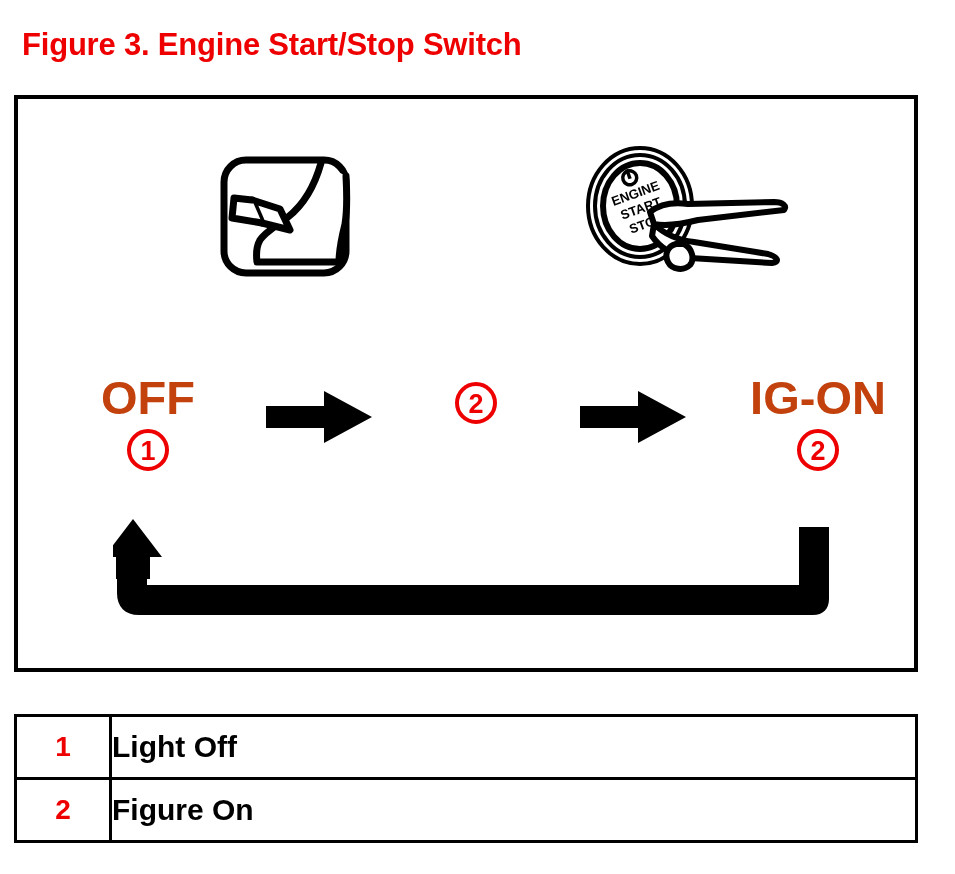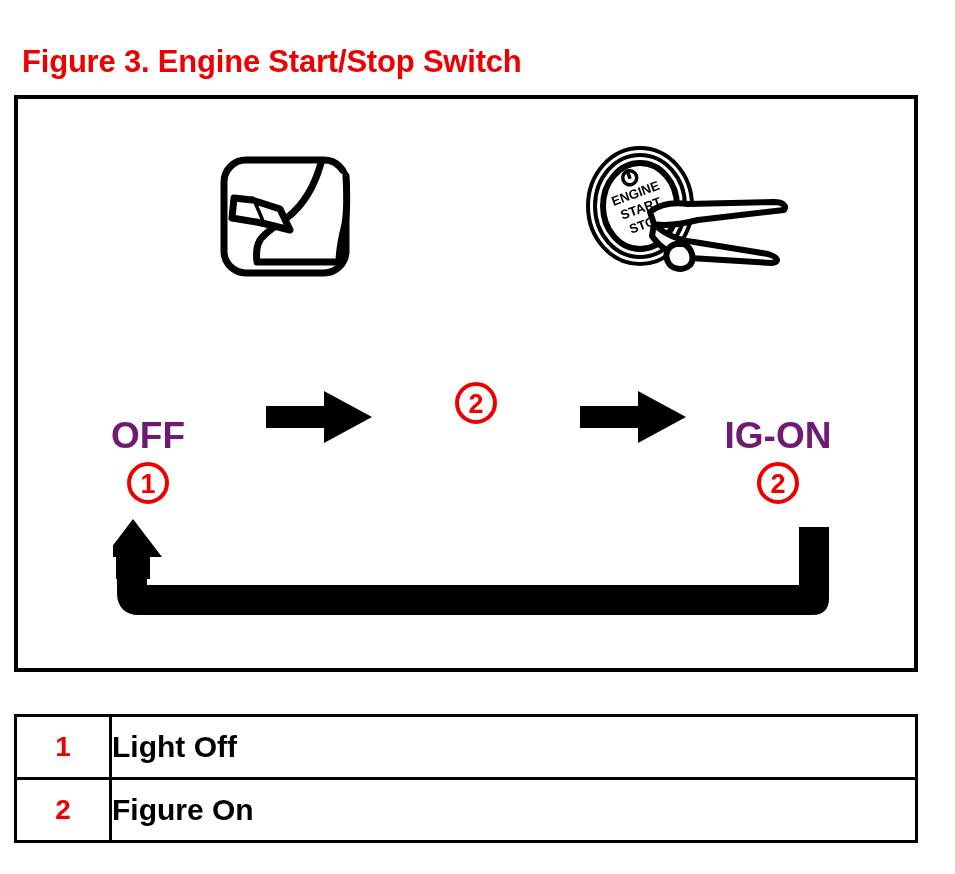--- a/index.html
+++ b/index.html
@@ -18,21 +18,20 @@
   
   .figure-title {
     position: absolute;
     left: 22px;
     top: 27px;
     font-size: 31px;
     font-weight: bold;
     color: #ee0000;
     letter-spacing: -0.2px;
     white-space: nowrap;
-    margin-top: 17px;
   }
 
   
   .diagram-frame {
     position: absolute;
     left: 14px;
     top: 95px;
     width: 904px;
     height: 577px;
     border: 4px solid #000000;
@@ -57,43 +56,42 @@
   }
 
   
   .state {
     position: absolute;
     top: 275px;
     width: 200px;
     text-align: center;
   }
   .state-label {
-    font-size: 37px;
-    font-weight: bold;
-    color: #701a75;
+    font-size: 47px;
+    font-weight: bold;
+    color: #c2410c;
     line-height: 1;
     white-space: nowrap;
-    margin-top: 43px;
   }
   .marker {
     margin: 8px auto 0 auto;
     width: 42px;
     height: 42px;
     border: 4px solid #ee0000;
     border-radius: 50%;
     color: #ee0000;
     font-size: 27px;
     font-weight: bold;
     line-height: 36px;
     text-align: center;
     box-sizing: border-box;
   }
   .state-off  { left: 30px; }
   .state-acc  { left: 358px; }
-  .state-igon { left: 660px; }
+  .state-igon { left: 700px; }
 
   .flow-arrow {
     position: absolute;
     top: 292px;
     width: 108px;
     height: 52px;
   }
   .flow-arrow-1 { left: 248px; }
   .flow-arrow-2 { left: 562px; }
 

